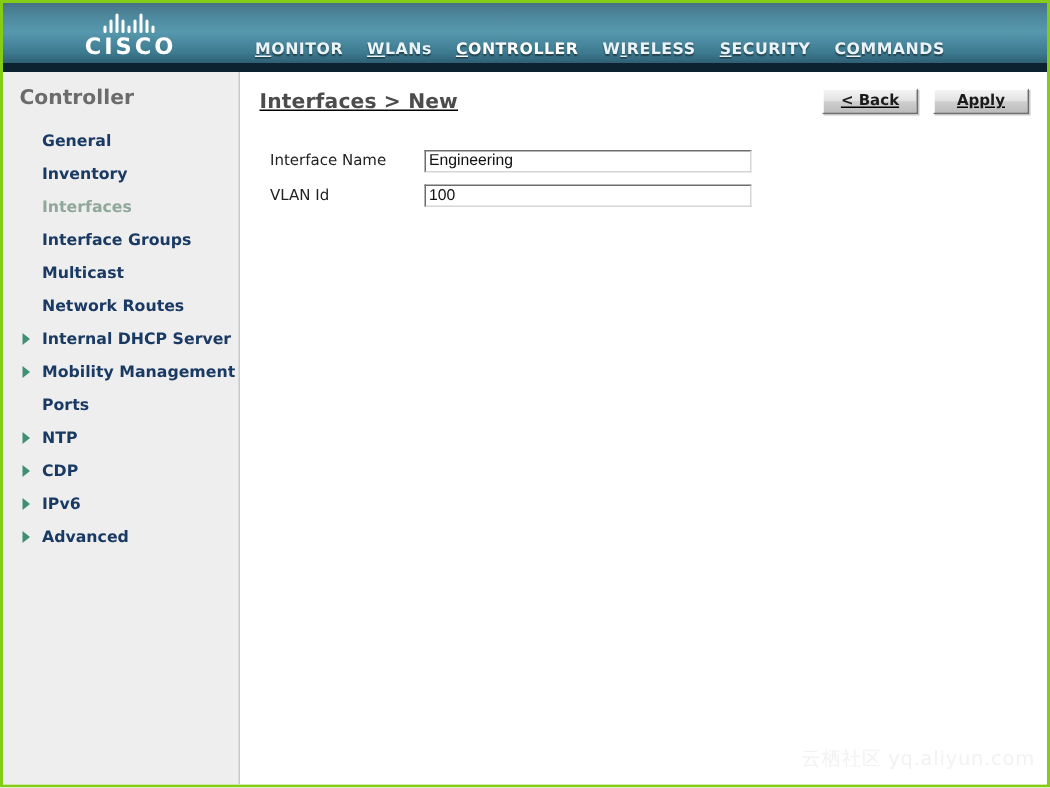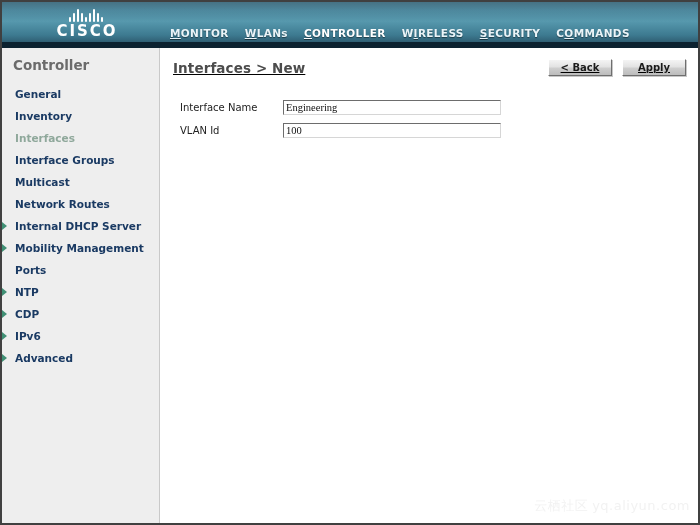--- a/index.html
+++ b/index.html
@@ -12,21 +12,21 @@
     height: 525px;
     font-family: "DejaVu Sans", "Liberation Sans", sans-serif;
     overflow: hidden;
   }
 
   .app-frame {
     position: relative;
     width: 700px;
     height: 525px;
     box-sizing: border-box;
-    border: 2px solid #404040;
+    border: 2px solid #84cc16;
     background: #ffffff;
     overflow: hidden;
   }
 
   
   .header {
     position: relative;
     height: 46px;
     background: linear-gradient(to bottom,
         #2b5d72 0%,
@@ -148,20 +148,21 @@
     color: #6b6b6b;
     font-size: 13.5px;
     font-weight: bold;
     padding: 0 0 10px 11px;
     font-family: "DejaVu Sans", "Liberation Sans", sans-serif;
   }
   .side-item {
     display: flex;
     align-items: center;
     height: 22px;
+    padding-left: 13px;
     cursor: pointer;
     font-size: 10.5px;
     font-weight: bold;
     color: #1a3a63;
     font-family: "DejaVu Sans", "Liberation Sans", sans-serif;
   }
   .side-item .arrow-slot {
     width: 13px;
     flex: 0 0 13px;
     display: flex;
@@ -253,21 +254,21 @@
     font-size: 10.5px;
     color: #111111;
     padding: 0 2px;
     box-sizing: border-box;
     background: #ffffff;
     border-top: 1px solid #6d6d6d;
     border-left: 1px solid #6d6d6d;
     border-right: 1px solid #d6d6d6;
     border-bottom: 1px solid #d6d6d6;
     outline: none;
-    font-family: Liberation Serif, serif;
+    font-family: Liberation Sans, sans-serif;
   }
 
   
   .watermark {
     position: absolute;
     right: 8px;
     bottom: 8px;
     font-size: 13px;
     color: #f2f2f2;
     letter-spacing: 0.5px;

